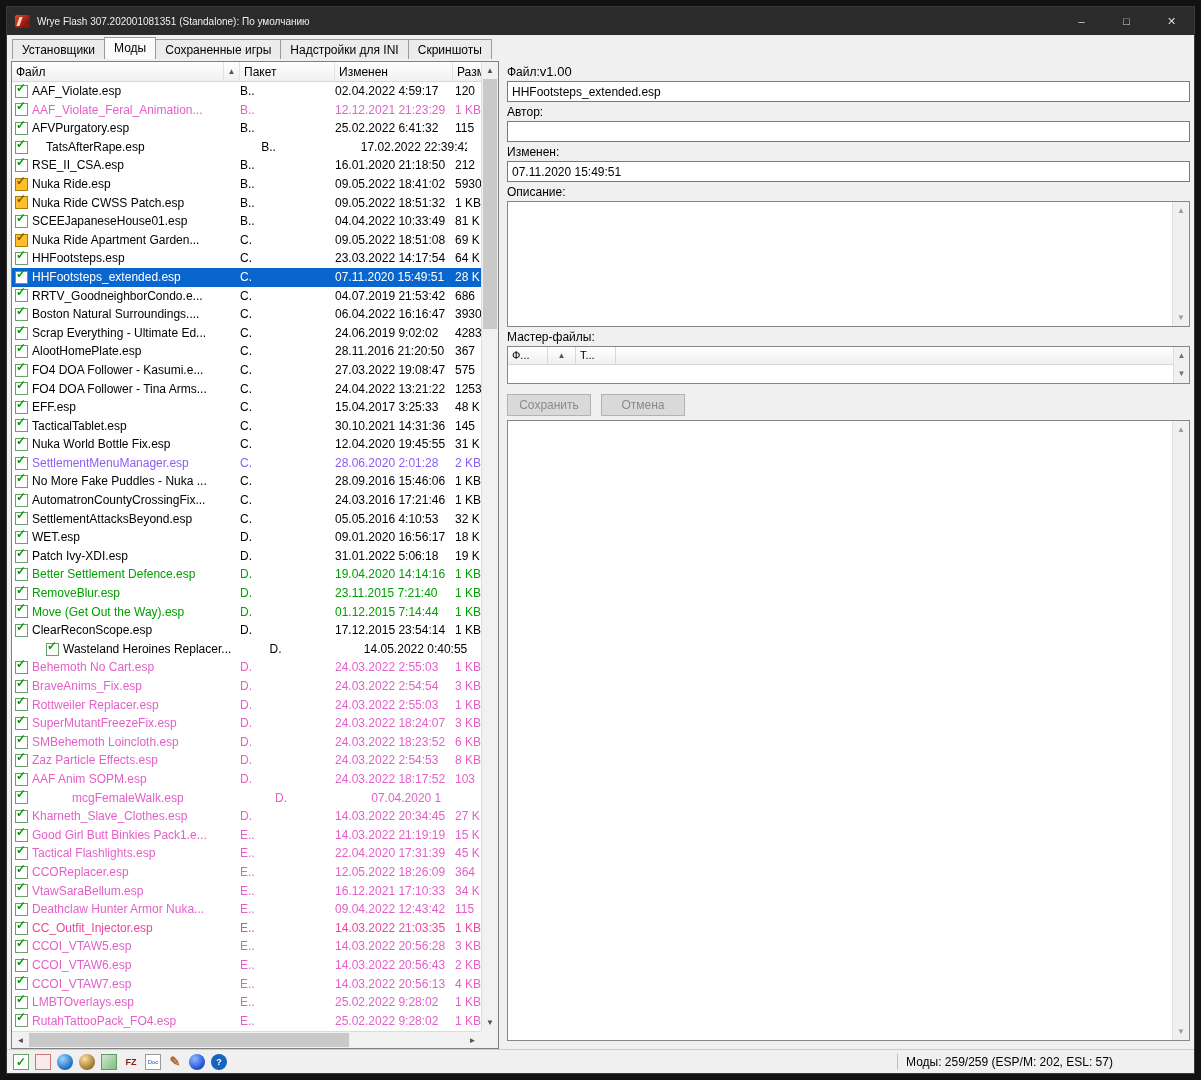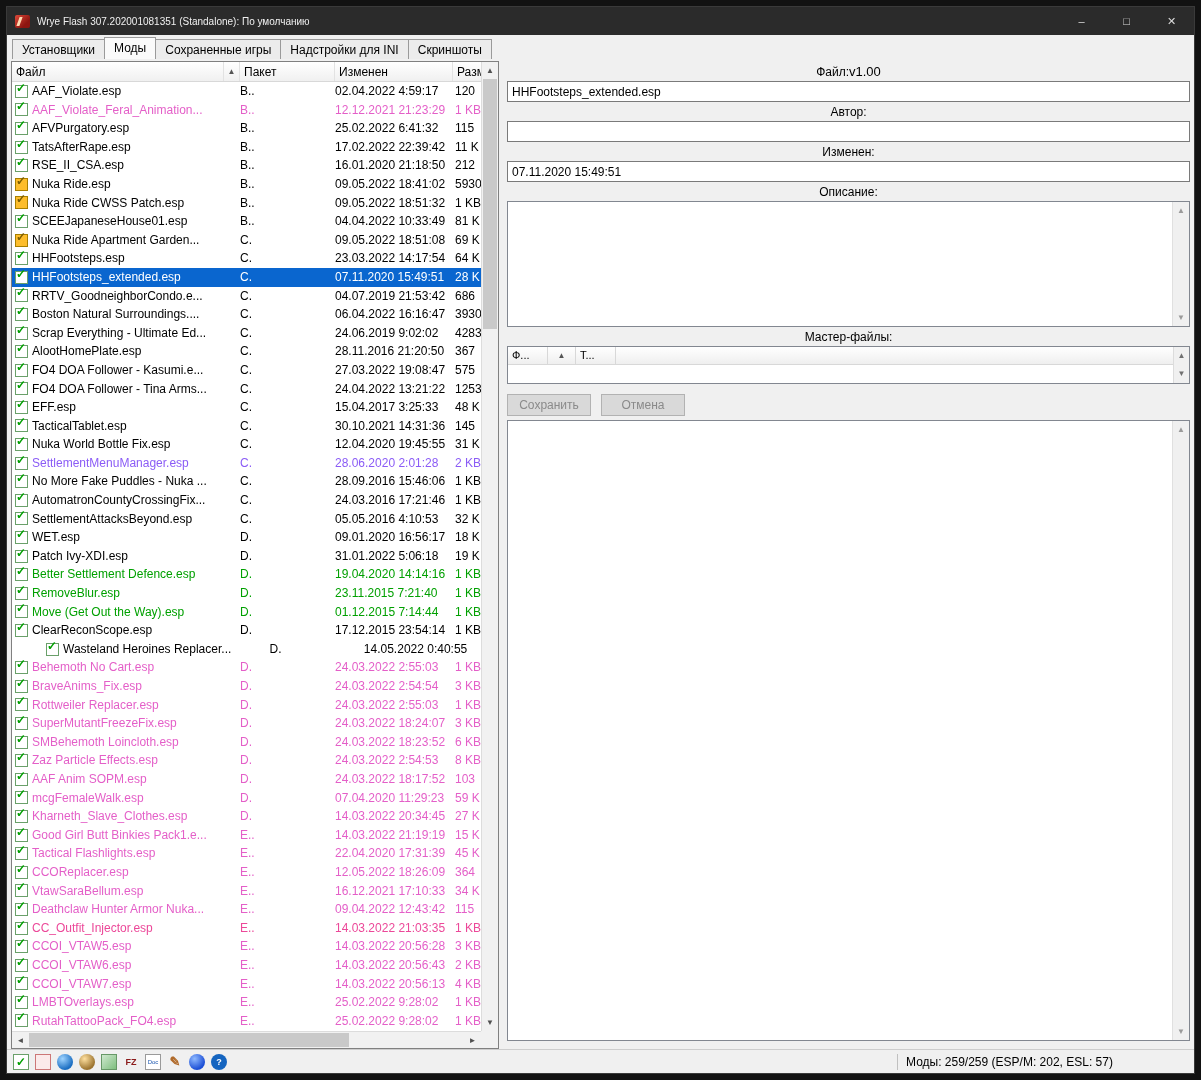--- a/index.html
+++ b/index.html
@@ -53,21 +53,21 @@
   .vthumb { position:absolute; left:1px; right:1px; top:17px; height:250px; background:#c9c9c9; }
   .hscroll { position:absolute; left:0; right:17px; bottom:0; height:17px; background:#f1f1f1; border-top:1px solid #dcdcdc; }
   .hscroll .sb-left, .hscroll .sb-right { position:absolute; top:0; width:17px; height:100%; font-size:8px; color:#505050; text-align:center; line-height:17px; }
   .hscroll .sb-left { left:0; }
   .hscroll .sb-right { right:0; }
   .hthumb { position:absolute; top:1px; bottom:1px; left:17px; width:320px; background:#c9c9c9; }
   .corner { position:absolute; right:0; bottom:0; width:17px; height:17px; background:#f1f1f1; }
 
   
   .details { flex:1 1 auto; margin-left:8px; display:flex; flex-direction:column; min-height:0; padding-bottom:8px; }
-  .lblrow { display:flex; justify-content:center; align-items:flex-end; margin:3px 0 2px 0; }
+  .lblrow { display:flex; justify-content:flex-start; align-items:flex-end; margin:3px 0 2px 0; }
   .dlabel { font-size:12px; }
   .version { font-size:13px; }
   .dinput { width:100%; height:21px; border:1px solid #7a7a7a; background:#fff; font:12px "Liberation Sans",sans-serif; padding:0 4px; outline:none; }
   .dbox { position:relative; border:1px solid #828790; background:#fff; }
   .descbox { height:126px; }
   .tagsbox { flex:1 1 auto; min-height:0; }
   .boxscroll { position:absolute; top:0; right:0; bottom:0; width:17px; background:#f0f0f0; border-left:1px solid #e0e0e0; }
   .boxscroll .sb-up, .boxscroll .sb-down { position:absolute; left:0; width:100%; height:15px; font-size:8px; color:#9a9a9a; text-align:center; line-height:15px; }
   .boxscroll .sb-up { top:1px; }
   .boxscroll .sb-down { bottom:1px; }
@@ -150,21 +150,21 @@
             <span class="c-size" data-name="mod-size">1 KB</span>
           </div>
           <div class="lrow" data-name="mod-row" style="color: rgb(0, 0, 0);">
             <span class="chk green" data-name="mod-checkbox-green"></span>
             <span class="c-name" data-name="mod-name">AFVPurgatory.esp</span>
             <span class="c-spacer" data-name="mod-row-spacer"></span>
             <span class="c-group" data-name="mod-package">B..</span>
             <span class="c-date" data-name="mod-modified-date">25.02.2022 6:41:32</span>
             <span class="c-size" data-name="mod-size">115</span>
           </div>
-          <div class="lrow" data-name="mod-row" style="color: rgb(0, 0, 0);">
+          <div class="lrow" data-name="mod-row" style="color: rgb(0, 0, 0); gap: 14px;">
             <span class="chk green" data-name="mod-checkbox-green"></span>
             <span class="c-name" data-name="mod-name">TatsAfterRape.esp</span>
             <span class="c-spacer" data-name="mod-row-spacer"></span>
             <span class="c-group" data-name="mod-package">B..</span>
             <span class="c-date" data-name="mod-modified-date">17.02.2022 22:39:42</span>
             <span class="c-size" data-name="mod-size">11 K</span>
           </div>
           <div class="lrow" data-name="mod-row" style="color: rgb(0, 0, 0);">
             <span class="chk green" data-name="mod-checkbox-green"></span>
             <span class="c-name" data-name="mod-name">RSE_II_CSA.esp</span>
@@ -430,21 +430,21 @@
             <span class="c-size" data-name="mod-size">8 KB</span>
           </div>
           <div class="lrow" data-name="mod-row" style="color: rgb(228, 95, 200);">
             <span class="chk green" data-name="mod-checkbox-green"></span>
             <span class="c-name" data-name="mod-name">AAF Anim SOPM.esp</span>
             <span class="c-spacer" data-name="mod-row-spacer"></span>
             <span class="c-group" data-name="mod-package">D.</span>
             <span class="c-date" data-name="mod-modified-date">24.03.2022 18:17:52</span>
             <span class="c-size" data-name="mod-size">103</span>
           </div>
-          <div class="lrow" data-name="mod-row" style="color: rgb(228, 95, 200);">
+          <div class="lrow" data-name="mod-row" style="color: rgb(228, 95, 200); gap: 40px;">
             <span class="chk green" data-name="mod-checkbox-green"></span>
             <span class="c-name" data-name="mod-name">mcgFemaleWalk.esp</span>
             <span class="c-spacer" data-name="mod-row-spacer"></span>
             <span class="c-group" data-name="mod-package">D.</span>
             <span class="c-date" data-name="mod-modified-date">07.04.2020 11:29:23</span>
             <span class="c-size" data-name="mod-size">59 K</span>
           </div>
           <div class="lrow" data-name="mod-row" style="color: rgb(228, 95, 200);">
             <span class="chk green" data-name="mod-checkbox-green"></span>
             <span class="c-name" data-name="mod-name">Kharneth_Slave_Clothes.esp</span>

